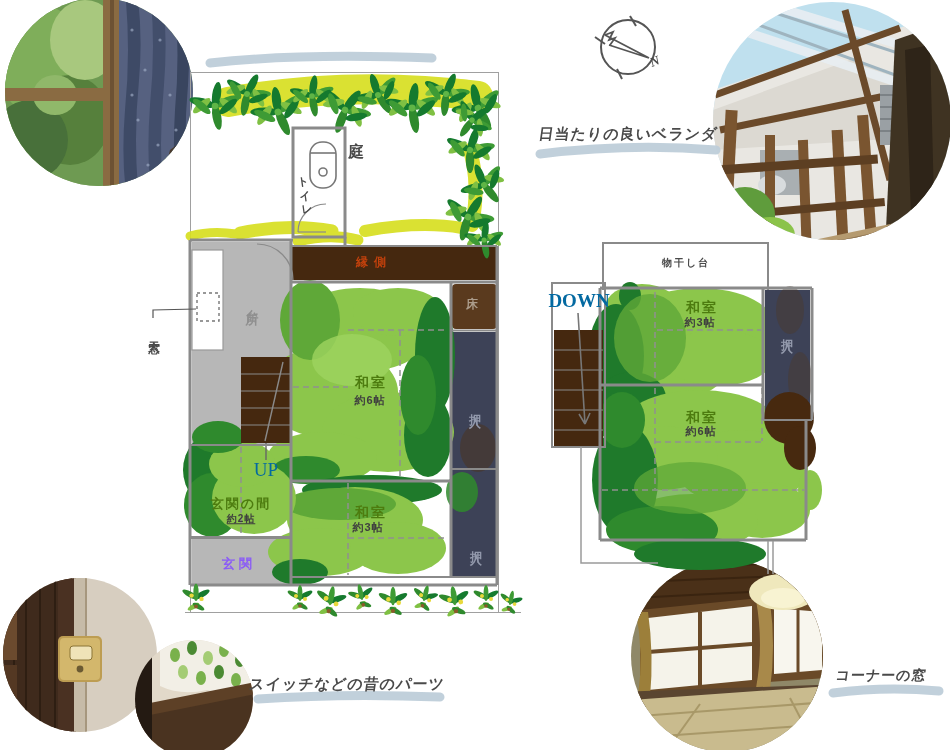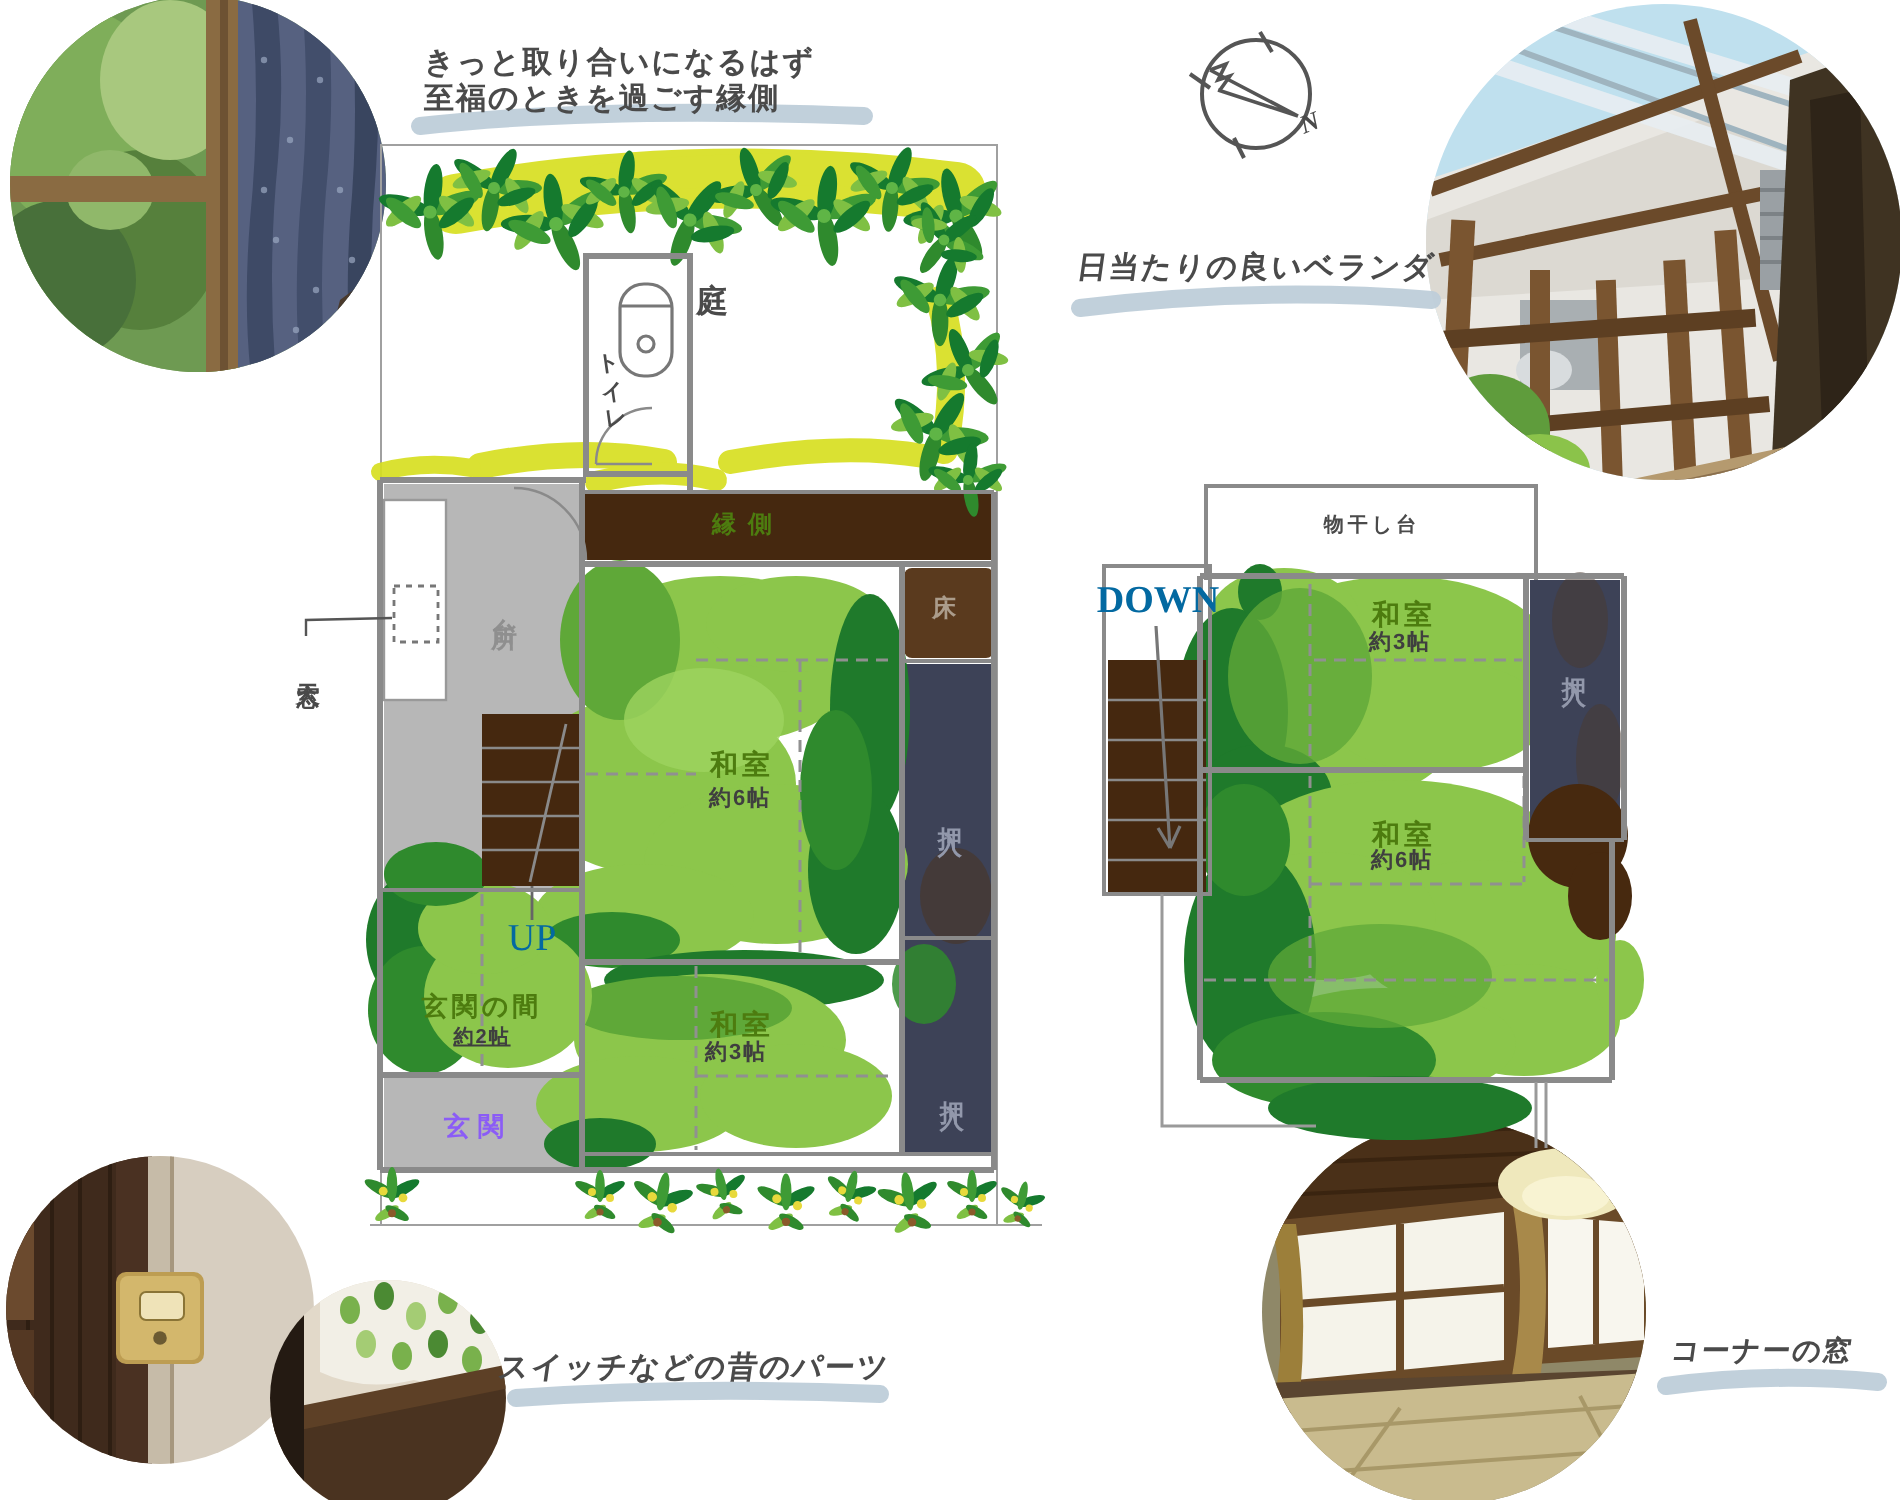--- a/index.html
+++ b/index.html
@@ -7,21 +7,21 @@
           font-family:"Liberation Sans","DejaVu Sans",sans-serif;}
   svg{position:absolute;left:0;top:0;}
   .lbl{position:absolute;transform:translate(-50%,-50%);color:#4a4a4a;font-weight:bold;
        white-space:nowrap;line-height:1.15;}
   .vert{writing-mode:vertical-rl;text-orientation:upright;}
   .note{position:absolute;color:#4a4a4a;font-weight:bold;letter-spacing:1px;
         font-family:"Liberation Serif","DejaVu Serif",serif;white-space:nowrap;}
   .slant{transform:translate(-50%,-50%) skewX(-8deg);}
   .roomname{font-size:14px;color:#4d7c0f;letter-spacing:2px;}
   .roomsize{font-size:11px;color:#3f3f3f;letter-spacing:1px;text-align:center;}
-  .muted{color:#4d7c0f;}
+  .muted{color:#c2410c;}
   .closet-txt{color:#9298ab;font-size:12px;letter-spacing:2px;}
   .serifcap{font-family:"Liberation Serif","DejaVu Serif",serif;font-size:19px;color:#0369a1;}
 </style>
 </head>
 <body>
 
 <div id="canvas">
 
 <svg width="950" height="750" viewBox="0 0 950 750">
   <defs>
@@ -441,22 +441,20 @@
   </g>
 
   <g stroke="#BECDD9" fill="none" stroke-linecap="round" opacity="0.95">
     <path d="M210 63 Q 300 53 432 58" stroke-width="9"></path>
     <path d="M540 154 Q 630 143 716 150" stroke-width="9"></path>
     <path d="M258 699 Q 345 693 440 697" stroke-width="9"></path>
     <path d="M833 693 Q 885 686 939 691" stroke-width="9"></path>
   </g>
 </svg>
 
-<div class="note" style="left:212px;top:22px;font-size:15px;">きっと取り合いになるはず</div>
-<div class="note" style="left:212px;top:40px;font-size:15px;">至福のときを過ごす縁側</div>
 <div class="note slant" style="left:628px;top:134px;font-size:15px;">日当たりの良いベランダ</div>
 <div class="note slant" style="left:347px;top:684px;font-size:15px;">スイッチなどの昔のパーツ</div>
 <div class="note slant" style="left:881px;top:676px;font-size:14px;">コーナーの窓</div>
 <div class="lbl" style="left:655px;top:62px;font-size:13px;font-family:'Liberation Serif',serif;font-style:italic;transform:translate(-50%,-50%) rotate(-22deg);">N</div>
 
 <div class="lbl" style="left:356px;top:152px;font-size:16px;">庭</div>
 <div class="lbl vert" style="left:304px;top:190px;font-size:11px;letter-spacing:2px;transform:translate(-50%,-50%) rotate(-8deg);">トイレ</div>
 <div class="lbl muted" style="left:374px;top:263px;font-size:12px;letter-spacing:6px;">縁側</div>
 <div class="lbl vert muted" style="left:251px;top:301px;font-size:13px;letter-spacing:3px;color:#8f8f8f;">台所</div>
 <div class="lbl vert" style="left:153px;top:332px;font-size:12px;">天窓</div>

